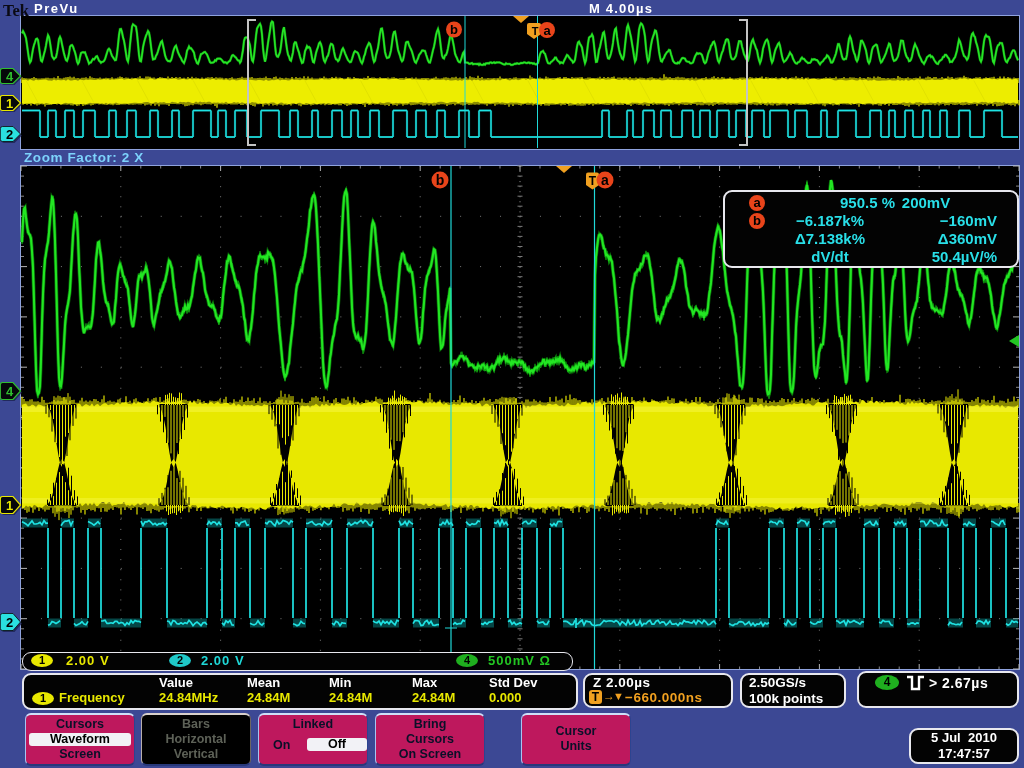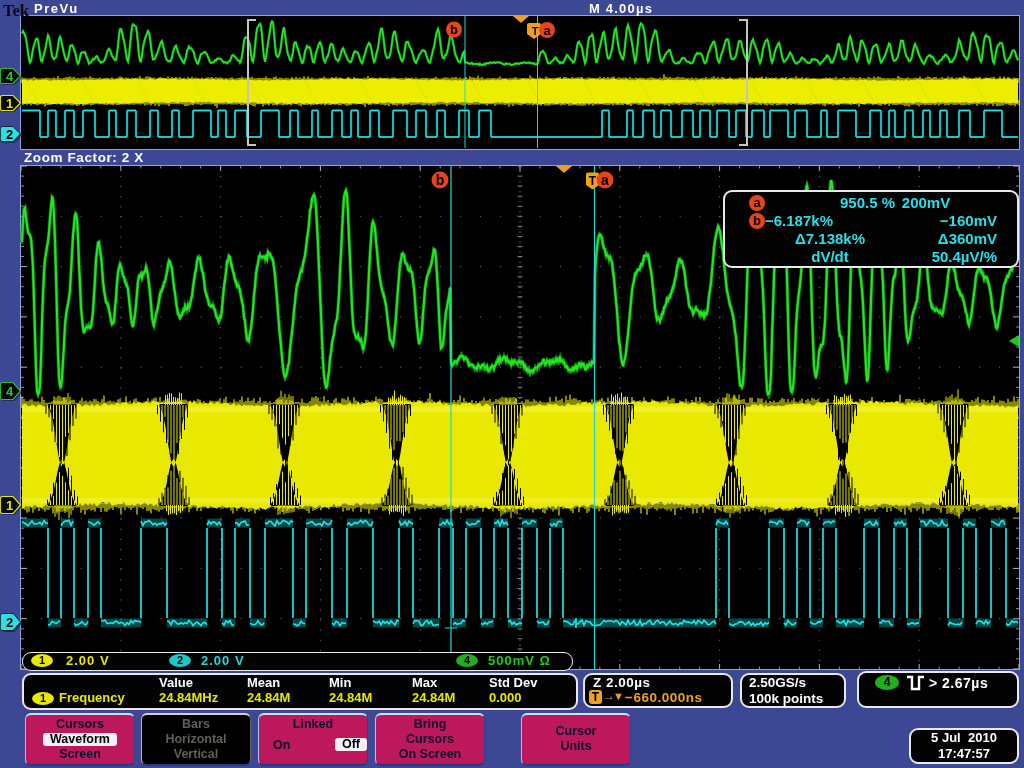--- a/index.html
+++ b/index.html
@@ -2,32 +2,32 @@
 <html><head><meta charset="utf-8"><style>
 *{margin:0;padding:0;box-sizing:border-box}
 html,body{width:1024px;height:768px;overflow:hidden}
 body{background:#3c4894;font-family:"Liberation Sans",sans-serif;position:relative}
 .abs{position:absolute}
 .plot{position:absolute;background:#000;border:1px solid #8fa3de}
 .rbox{position:absolute;background:#030303;border:2px solid #e8e8ee;border-radius:9px;z-index:10}
 .btn{position:absolute;top:713px;width:110px;height:53px;background:#be185d;border-radius:6px;
  border-top:2px solid #cfe0f8;border-left:1px solid #a8c4f0;border-right:1px solid #2c4490;border-bottom:2px solid #28387a;
  color:#0a1028;font-weight:bold;font-size:12.5px;text-align:center;z-index:10;line-height:15px;padding-top:2px}
-.hl{background:#f2f2f6;color:#000;border-radius:3px;padding:0 7px;display:inline-block;line-height:13px}
+.hl{background:#f2f2f6;color:#000;border-radius:3px;padding:0 21px;display:inline-block;line-height:13px}
 </style></head>
 <body>
 
 <div class="plot" style="left:20px;top:15px;width:1000px;height:135px"></div>
 <div class="plot" style="left:20px;top:165px;width:1000px;height:505px"></div>
 
 <div class="abs" style="left:3px;top:1px;font-family:'Liberation Serif',serif;font-weight:bold;font-size:16.5px;color:#0a0a14;z-index:6">Tek</div>
 <div class="abs" style="left:34px;top:1px;font-weight:bold;font-size:13px;color:#fff;letter-spacing:1.5px;z-index:6">PreVu</div>
 <div class="abs" style="left:589px;top:1px;font-weight:bold;font-size:13px;color:#fff;letter-spacing:1.2px;z-index:6">M 4.00µs</div>
 
-<div class="abs" style="left:24px;top:150px;font-weight:bold;font-size:13.5px;color:#ffffff;letter-spacing:0.6px;z-index:6">Zoom Factor: 2 X</div>
+<div class="abs" style="left:24px;top:150px;font-weight:bold;font-size:13.5px;color:#7dd3fc;letter-spacing:0.6px;z-index:6">Zoom Factor: 2 X</div>
 
 <svg width="1024" height="768" viewBox="0 0 1024 768" style="position:absolute;left:0;top:0;z-index:5" font-family="'Liberation Sans',sans-serif">
     <g>
       <line x1="120.8" y1="166" x2="120.8" y2="669" stroke="#7a7a7a" stroke-width="1" stroke-dasharray="1 9.08"></line>
       <line x1="220.6" y1="166" x2="220.6" y2="669" stroke="#7a7a7a" stroke-width="1" stroke-dasharray="1 9.08"></line>
       <line x1="320.4" y1="166" x2="320.4" y2="669" stroke="#7a7a7a" stroke-width="1" stroke-dasharray="1 9.08"></line>
       <line x1="420.2" y1="166" x2="420.2" y2="669" stroke="#7a7a7a" stroke-width="1" stroke-dasharray="1 9.08"></line>
       <line x1="520" y1="166" x2="520" y2="669" stroke="#9a9a9a" stroke-width="1" stroke-dasharray="1 4.04"></line>
       <line x1="619.8" y1="166" x2="619.8" y2="669" stroke="#7a7a7a" stroke-width="1" stroke-dasharray="1 9.08"></line>
       <line x1="719.6" y1="166" x2="719.6" y2="669" stroke="#7a7a7a" stroke-width="1" stroke-dasharray="1 9.08"></line>
@@ -112,21 +112,21 @@
     <path d="M2.5,613.5 h10.5 l7.5,8.5 l-7.5,8.5 h-10.5 q-2.2,0 -2.2,-2.2 v-12.6 q0,-2.2 2.2,-2.2 z" transform="translate(1.5,1.5)" fill="#1c2250" opacity="0.8"></path>
     <path d="M2.5,613.5 h10.5 l7.5,8.5 l-7.5,8.5 h-10.5 q-2.2,0 -2.2,-2.2 v-12.6 q0,-2.2 2.2,-2.2 z" fill="#2ae0e0" stroke="#0a0a0a" stroke-width="0.8"></path>
     <text x="9.5" y="626.5" font-size="13" font-weight="bold" fill="#000" text-anchor="middle">2</text>
   </svg>
 
 <div class="rbox" style="left:723px;top:190px;width:296px;height:78px;color:#29dfe8;font-weight:bold;font-size:15px">
  <div class="abs" style="left:24px;top:3px;width:16px;height:16px;background:#e8441a;border-radius:50%;color:#000;text-align:center;font-size:13px;line-height:16px">a</div>
  <div class="abs" style="left:24px;top:21px;width:16px;height:16px;background:#e8441a;border-radius:50%;color:#000;text-align:center;font-size:13px;line-height:16px">b</div>
  <div class="abs" style="left:40px;top:2px;width:130px;text-align:right">950.5 %</div>
  <div class="abs" style="left:130px;top:2px;width:142px;text-align:center">200mV</div>
- <div class="abs" style="left:40px;top:20px;width:130px;text-align:left">−6.187k%</div>
+ <div class="abs" style="left:40px;top:20px;width:130px;text-align:center">−6.187k%</div>
  <div class="abs" style="left:130px;top:20px;width:142px;text-align:right">−160mV</div>
  <div class="abs" style="left:40px;top:38px;width:130px;text-align:center">Δ7.138k%</div>
  <div class="abs" style="left:130px;top:38px;width:142px;text-align:right">Δ360mV</div>
  <div class="abs" style="left:40px;top:56px;width:130px;text-align:center">dV/dt</div>
  <div class="abs" style="left:130px;top:56px;width:142px;text-align:right">50.4µV/%</div>
 </div>
 
 <div class="rbox" style="left:22px;top:652px;width:551px;height:19px;border-width:1.5px;font-weight:bold;font-size:13px;line-height:16px">
  <div class="abs" style="left:8px;top:1px;width:22px;height:13px;background:#e8e800;border-radius:50%;color:#000;text-align:center;font-size:11px;line-height:13px">1</div>
  <div class="abs" style="left:43px;top:0px;color:#e8e800;letter-spacing:1px">2.00 V</div>

